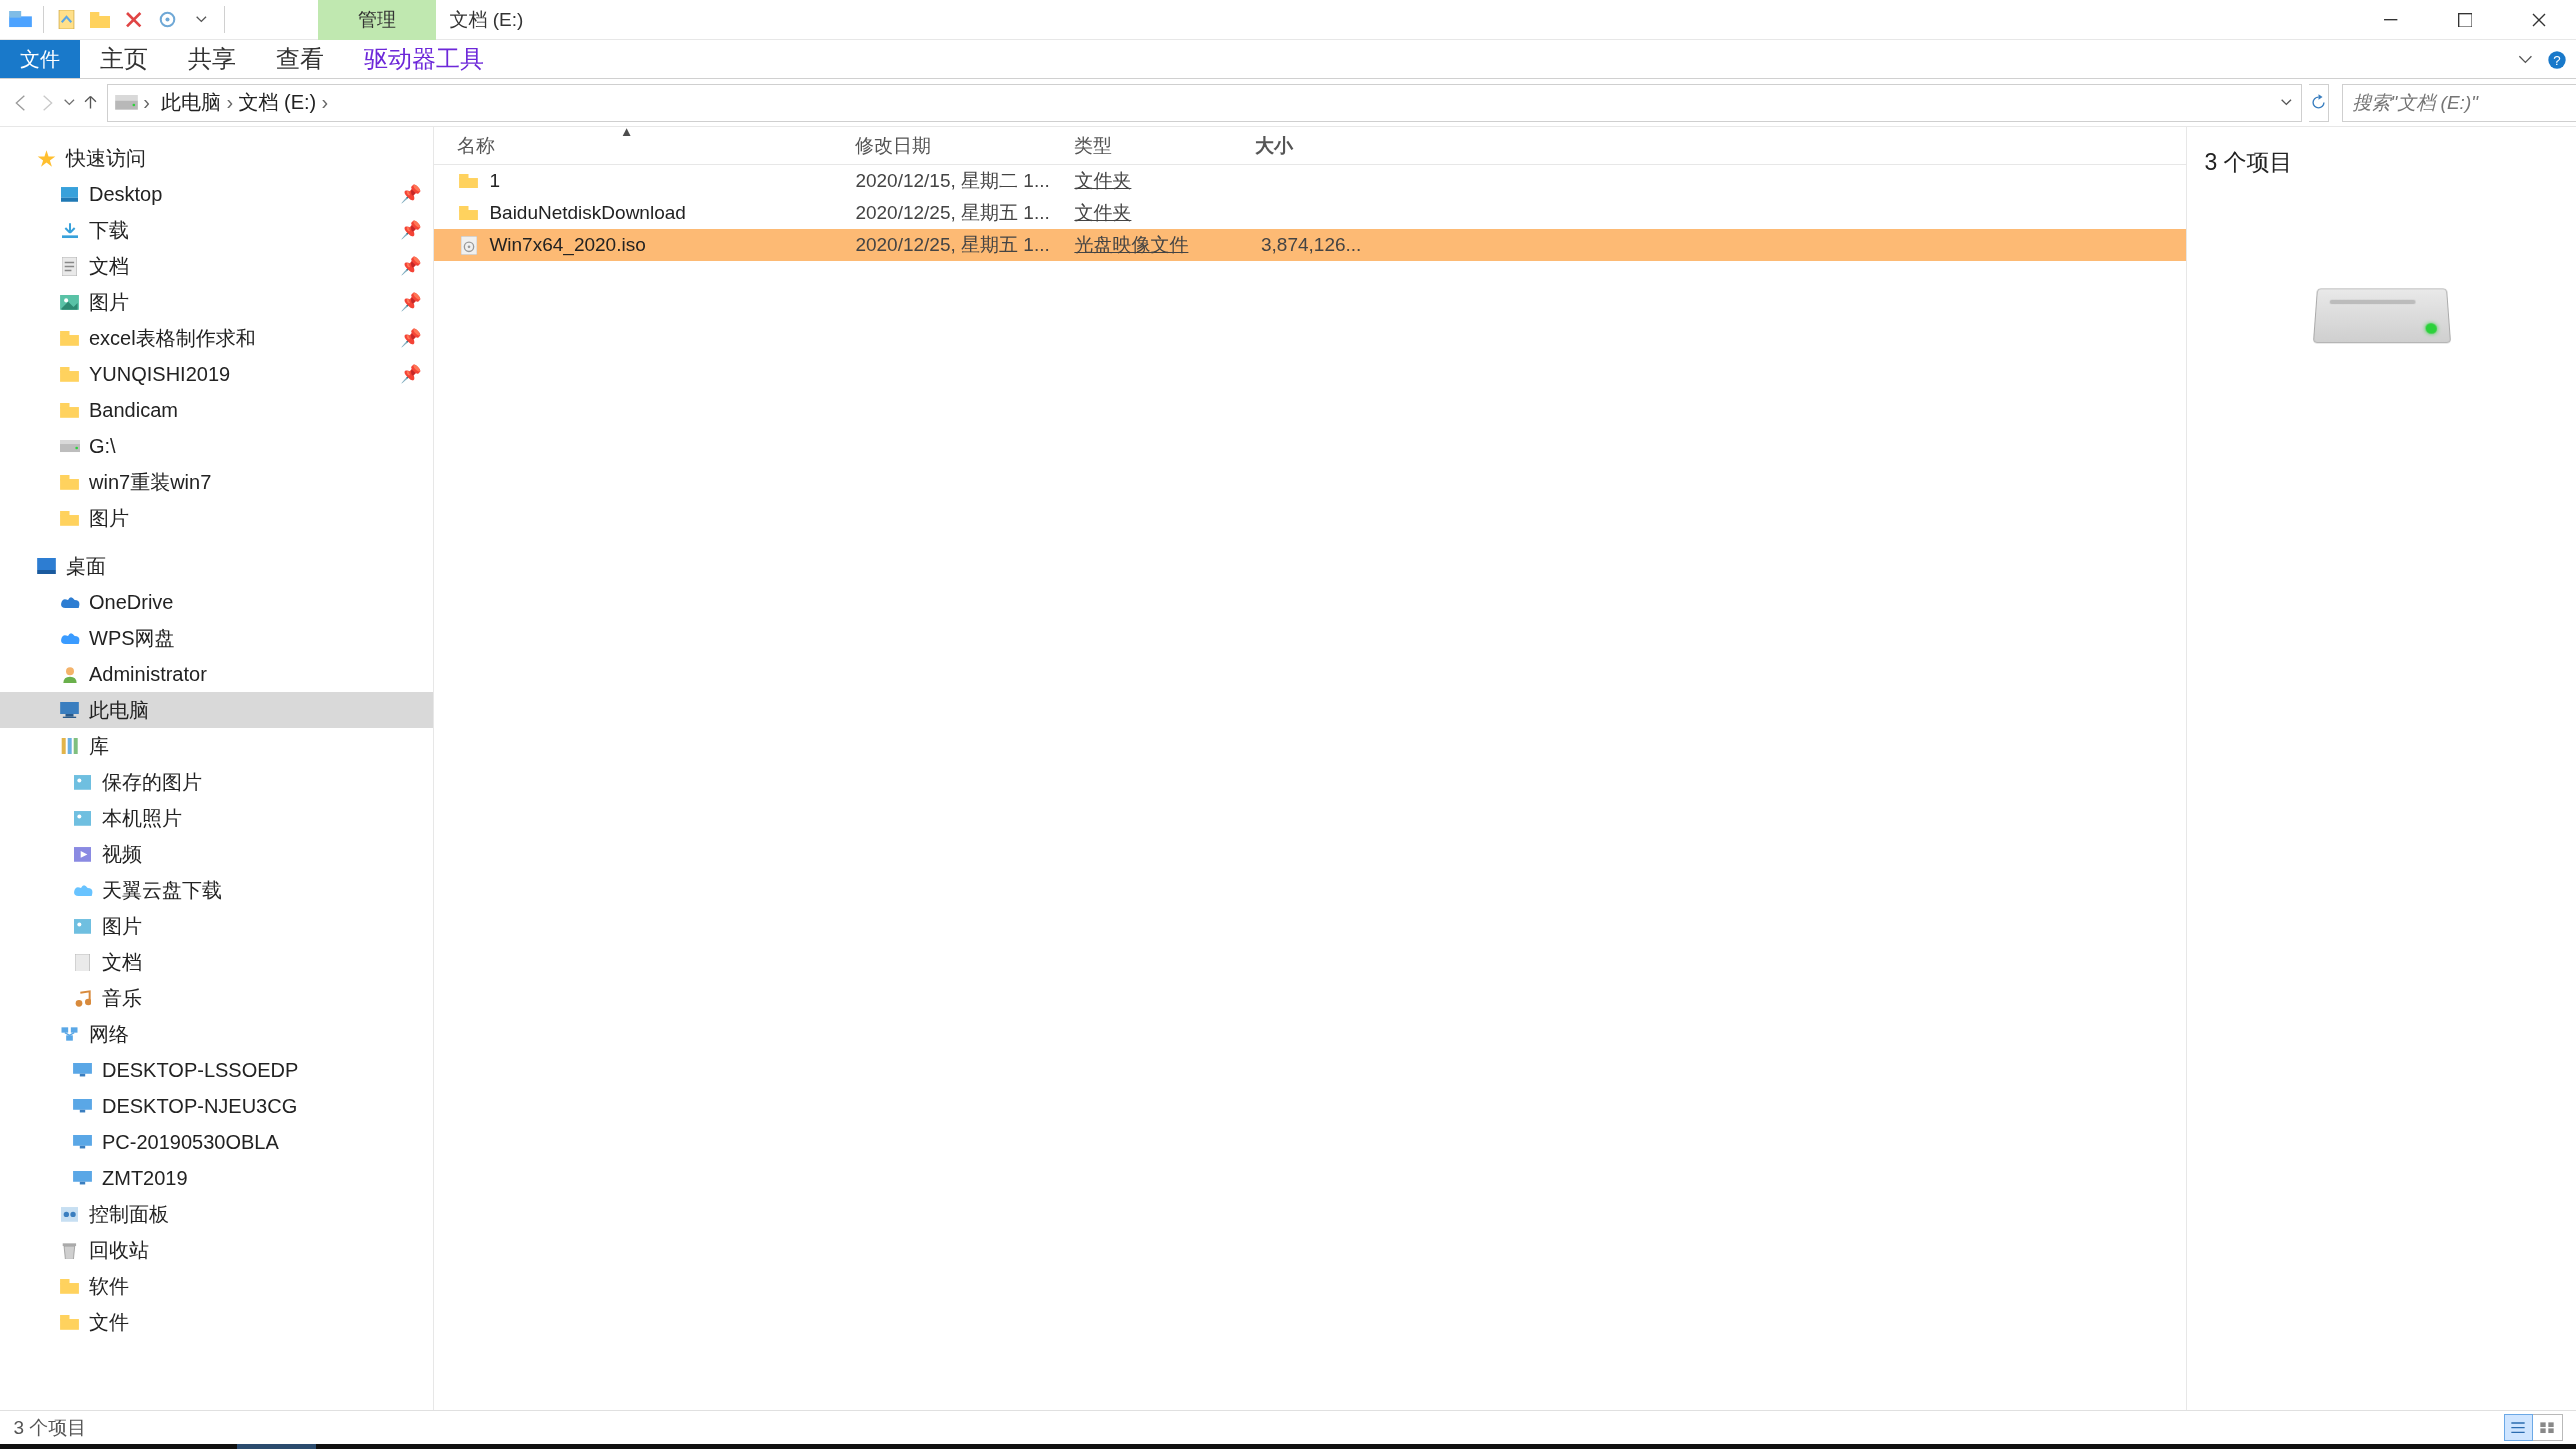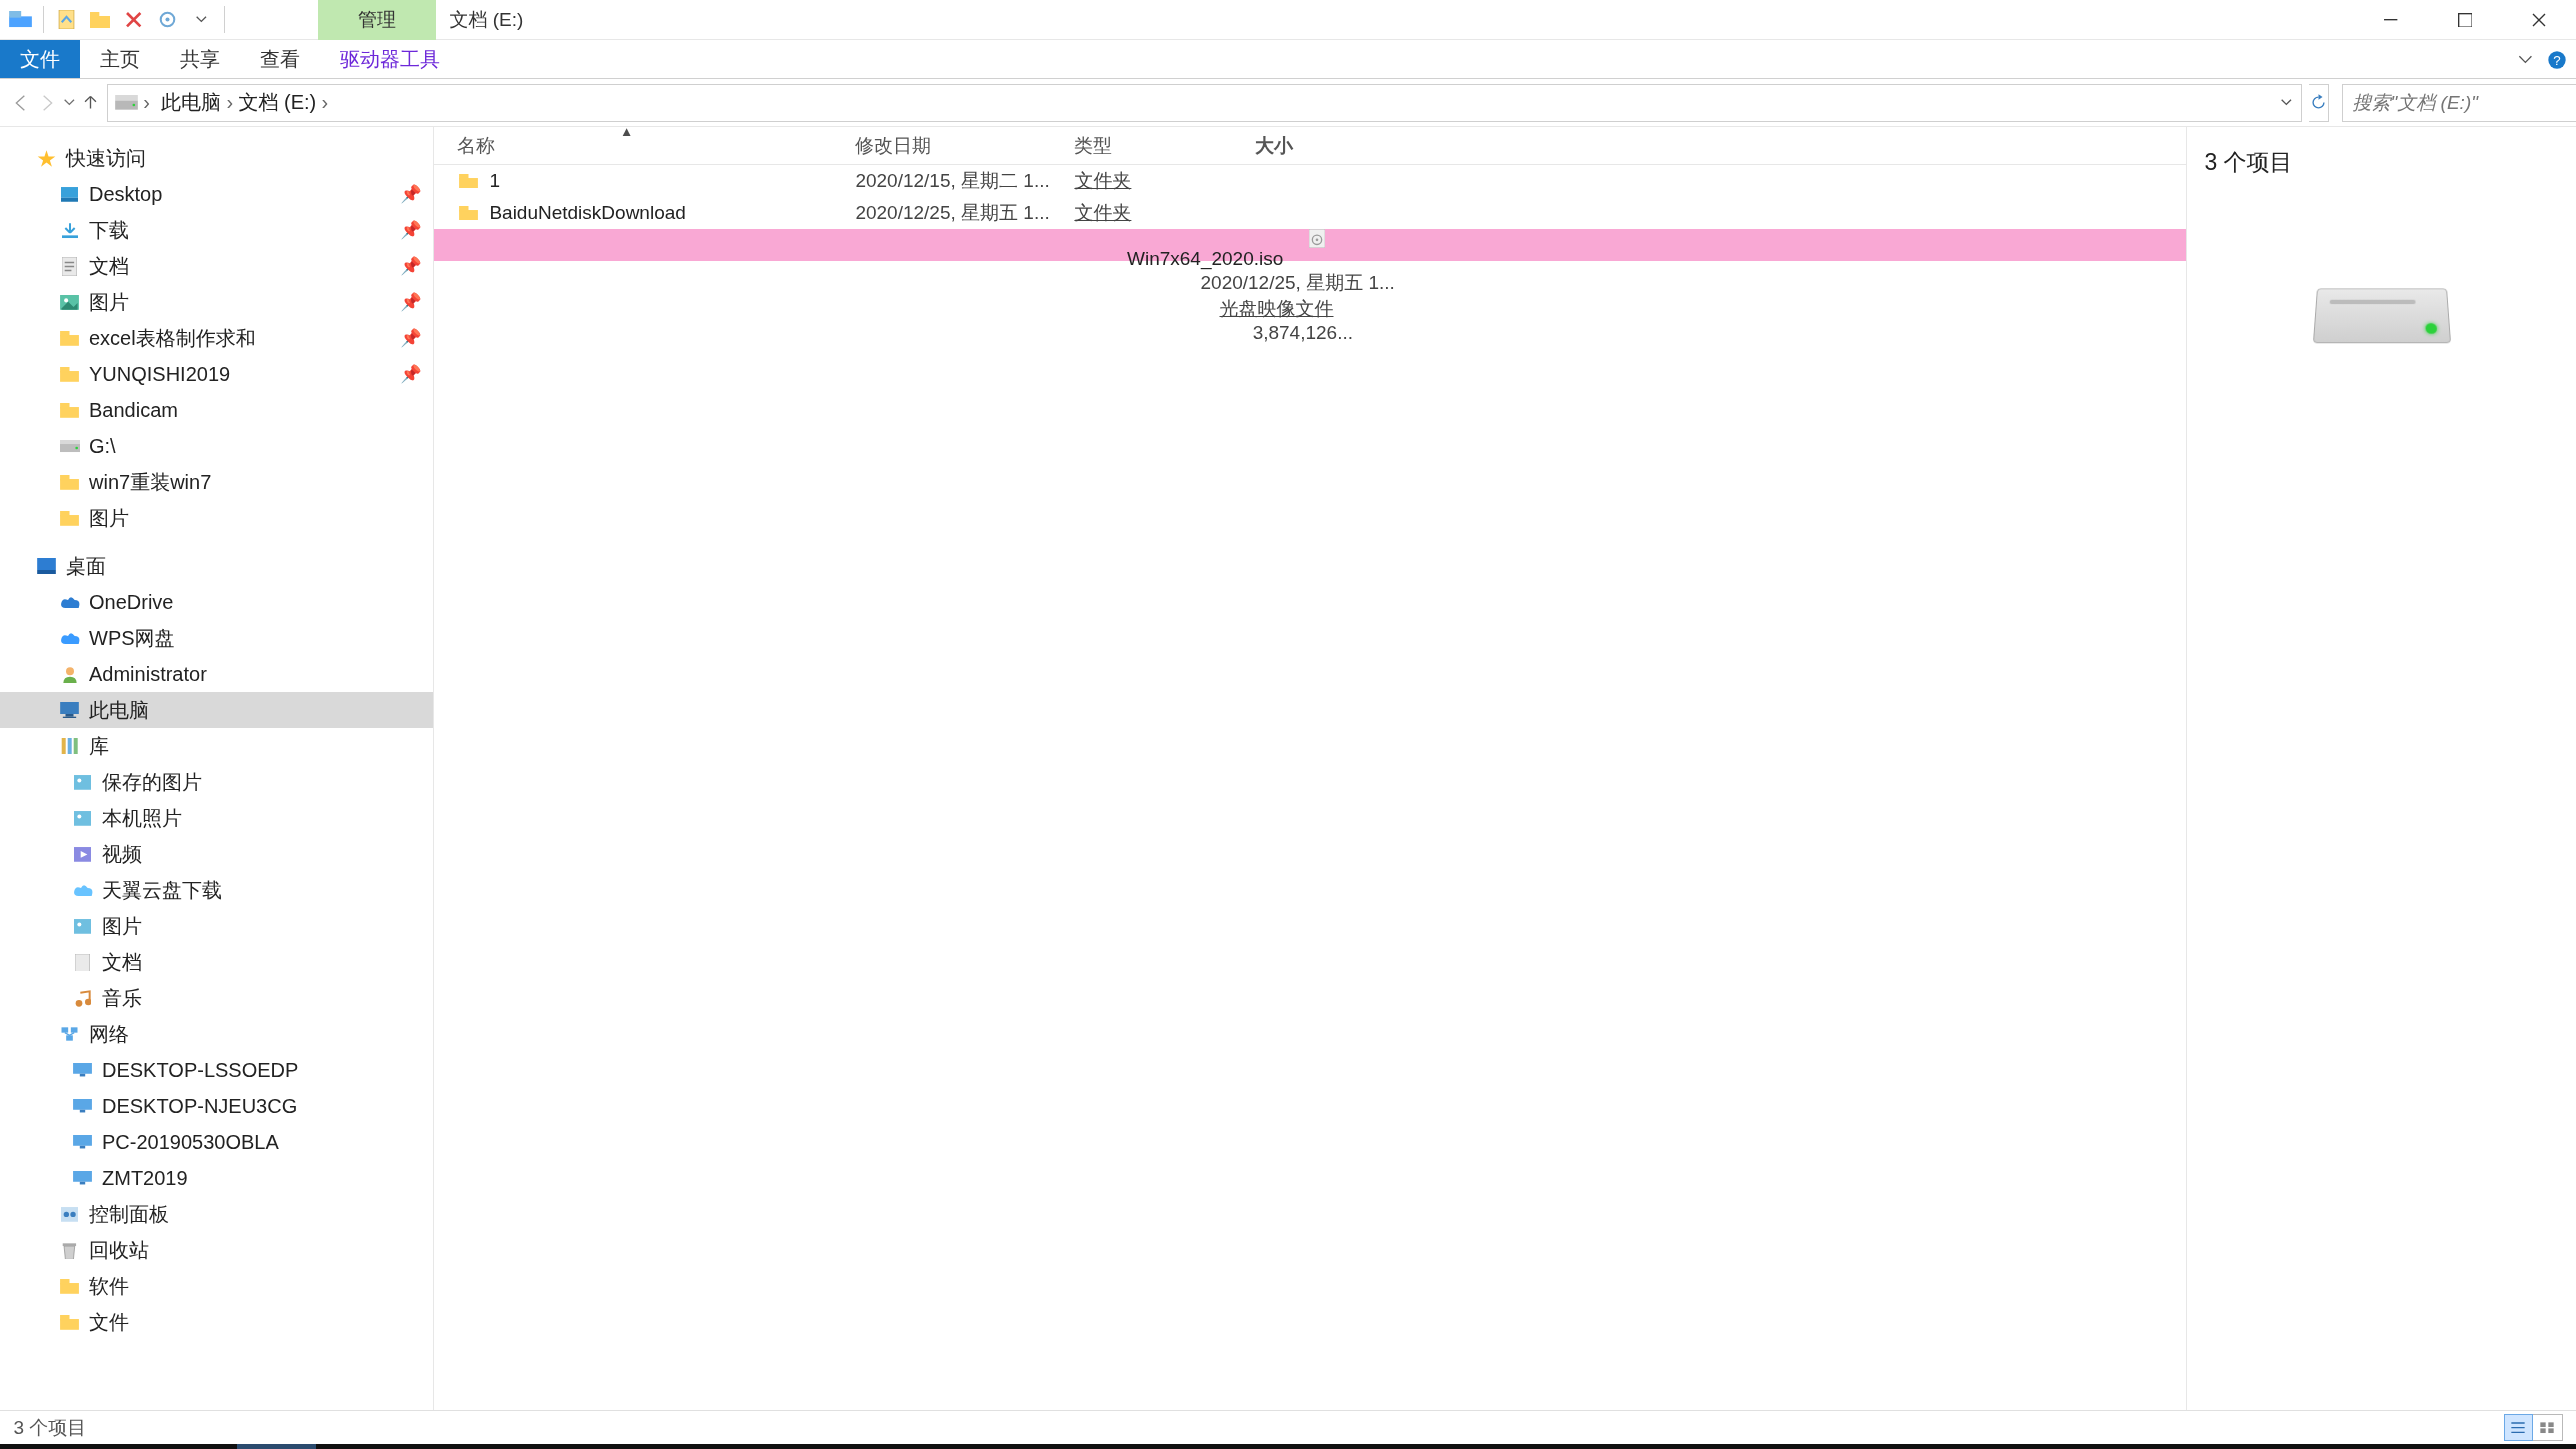--- a/index.html
+++ b/index.html
@@ -11,21 +11,21 @@
   .qa-btn { width: 31px; height: 31px; display: flex; align-items: center; justify-content: center; }
   .qa-sep { width: 1.3px; height: 27px; background: #d0d0d0; margin: 0 4px; }
   .titlebar-mid { position: absolute; left: 318px; top: 0; height: 40px; display: flex; align-items: stretch; }
   .tab-contextual { width: 118px; background: #c0e8b0; color: #333; display: flex; align-items: center; justify-content: center; font-size: 19px; }
   .title-text { display: flex; align-items: center; padding-left: 13.4px; color: #333; font-size: 19px; }
   .win-controls { position: absolute; right: 0; top: 0; height: 40px; display: flex; }
   .win-btn { width: 74px; height: 40px; display: flex; align-items: center; justify-content: center; color: #444; }
 
   
   .ribbon-tabs { height: 39px; background: #fff; display: flex; align-items: stretch; border-bottom: 0.7px solid #d0d0d0; position: relative; }
-  .rtab { padding: 0 20px; display: flex; align-items: center; color: #333; font-size: 20px; }
+  .rtab { padding: 0 20px; display: flex; align-items: center; color: #333; font-size: 24px; }
   .rtab.file { background: #1979ca; color: #fff; font-size: 20px; }
   .rtab.context { color: #6d28d9; }
   .ribbon-right { position: absolute; right: 9.4px; top: 0; height: 39px; display: flex; align-items: center; gap: 13.4px; }
 
   
   .navrow { height: 48px; display: flex; align-items: center; padding: 0 10.7px; gap: 6.7px; border-bottom: 0.7px solid #e7e7e7; }
   .nav-btn { width: 34px; height: 34px; display: flex; align-items: center; justify-content: center; color: #707070; }
   .nav-btn.disabled { color: #c0c0c0; }
   .addr-box { flex: 0 0 2195px; height: 38px; border: 0.7px solid #cfcfcf; display: flex; align-items: center; padding-left: 6.7px; background: #fff; }
   .addr-box .crumb { padding: 0 5.4px; color: #222; }
@@ -56,21 +56,21 @@
   .c-date  { width: 219px; }
   .c-type  { width: 181px; }
   .c-size  { width: 126px; padding-right: 20px; font-weight: bold; }
   .rows { flex: 1; }
   .frow { height: 32px; display: flex; align-items: center; font-size: 19px; color: #222; }
   .frow .ficon { width: 23px; margin-left: 23px; margin-right: 9.4px; display:inline-flex; justify-content:center; }
   .frow .fname { width: 366px; }
   .frow .fdate { width: 219px; padding-left:0; color:#444; }
   .frow .ftype { width: 181px; padding-left:0; color:#444;text-decoration:underline; }
   .frow .fsize { width: 126px; text-align:right; padding-right:20px; color:#444; }
-  .frow.selected { background: #f9a8d4; flex-direction: column; }
+  .frow.selected { background: #fdba74; }
 
   
   .preview { width: 389px; padding: 20px 17.4px; }
   .preview-title { font-size: 23px; color: #222; }
   .drive-box { margin-top: 107px; display:flex; justify-content:center; }
   .drive { width: 134px; height: 60px; background: linear-gradient(#e9e9e9,#cfcfcf); border: 0.7px solid #aaa; border-radius: 4px; position:relative; transform: perspective(402px) rotateX(24deg); }
   .drive::before { content:""; position:absolute; right:12px; bottom:9.4px; width:10.7px; height:10.7px; background:#2bd13a; border-radius:50%; box-shadow:0 0 4px #2bd13a; }
   .drive::after { content:""; position:absolute; left:13.4px; top:12px; width:87px; height:5.4px; background:#bcbcbc; border-radius:2px; }
 
   

